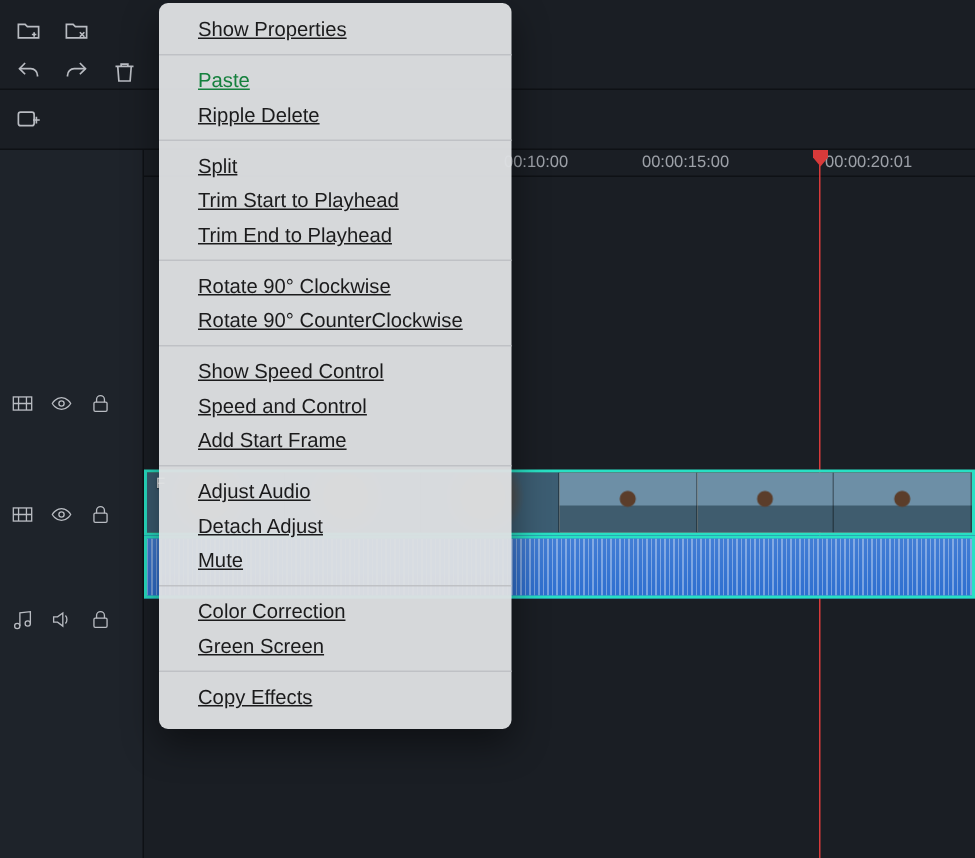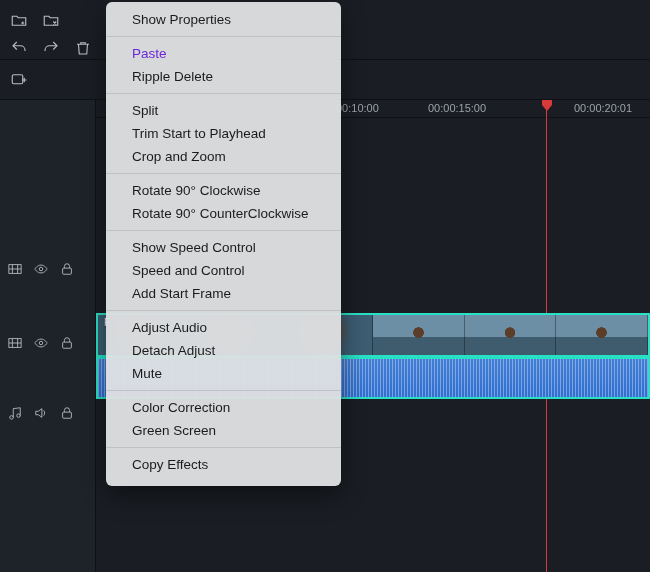--- a/index.html
+++ b/index.html
@@ -155,22 +155,23 @@
   padding: 6px 0;
   color: #1b1b1c;
   z-index: 50;
 }
 .menu-item {
   padding: 2px 16px 2px 26px;
   line-height: 19px;
   font-size: 13.5px;
   cursor: default;
   position: relative;
-}
-.menu-item.disabled { color: #6d28d9; }
+  text-decoration: underline;
+}
+.menu-item.disabled { color: #15803d; }
 .menu-sep {
   height: 1px;
   background: #bfc1c5;
   margin: 5px 0;
 }
 </style>
 </head>
 <body>
 
 <div class="toolbar">
@@ -279,21 +280,21 @@
             <path d="M5 7V5a3 3 0 016 0v2"></path>
           </svg>
         </span>
     </div>
   </div>
 
   <div class="timeline-right">
     <div class="ruler">
       <span class="tick" style="left:240px">00:10:00</span>
       <span class="tick" style="left:332px">00:00:15:00</span>
-      <span class="tick" style="left:478px">00:00:20:01</span>
+      <span class="tick" style="left:454px">00:00:20:01</span>
       <div class="playhead-marker" style="left:444px">
         <svg viewBox="0 0 14 12">
             <path d="M2 0h10v5l-5 6-5-6z" fill="#d83a3a"></path>
           </svg>
         <div class="playhead-line"></div>
       </div>
     </div>
     <div class="tracks-body">
       <div class="clip-video">
         <span class="clip-label">F</span>
@@ -310,21 +311,21 @@
 </div>
 
 <div class="context-menu" id="ctx">
     <div class="menu-item"><span>Show Properties</span></div>
     <div class="menu-sep"></div>
     <div class="menu-item disabled"><span>Paste</span></div>
     <div class="menu-item"><span>Ripple Delete</span></div>
     <div class="menu-sep"></div>
     <div class="menu-item"><span>Split</span></div>
     <div class="menu-item"><span>Trim Start to Playhead</span></div>
-    <div class="menu-item"><span>Crop and Zoom</span></div>
+    <div class="menu-item"><span>Trim End to Playhead</span></div>
     <div class="menu-sep"></div>
     <div class="menu-item"><span>Rotate 90° Clockwise</span></div>
     <div class="menu-item"><span>Rotate 90° CounterClockwise</span></div>
     <div class="menu-sep"></div>
     <div class="menu-item"><span>Show Speed Control</span></div>
     <div class="menu-item"><span>Speed and Control</span></div>
     <div class="menu-item"><span>Add Start Frame</span></div>
     <div class="menu-sep"></div>
     <div class="menu-item"><span>Adjust Audio</span></div>
     <div class="menu-item"><span>Detach Adjust</span></div>

